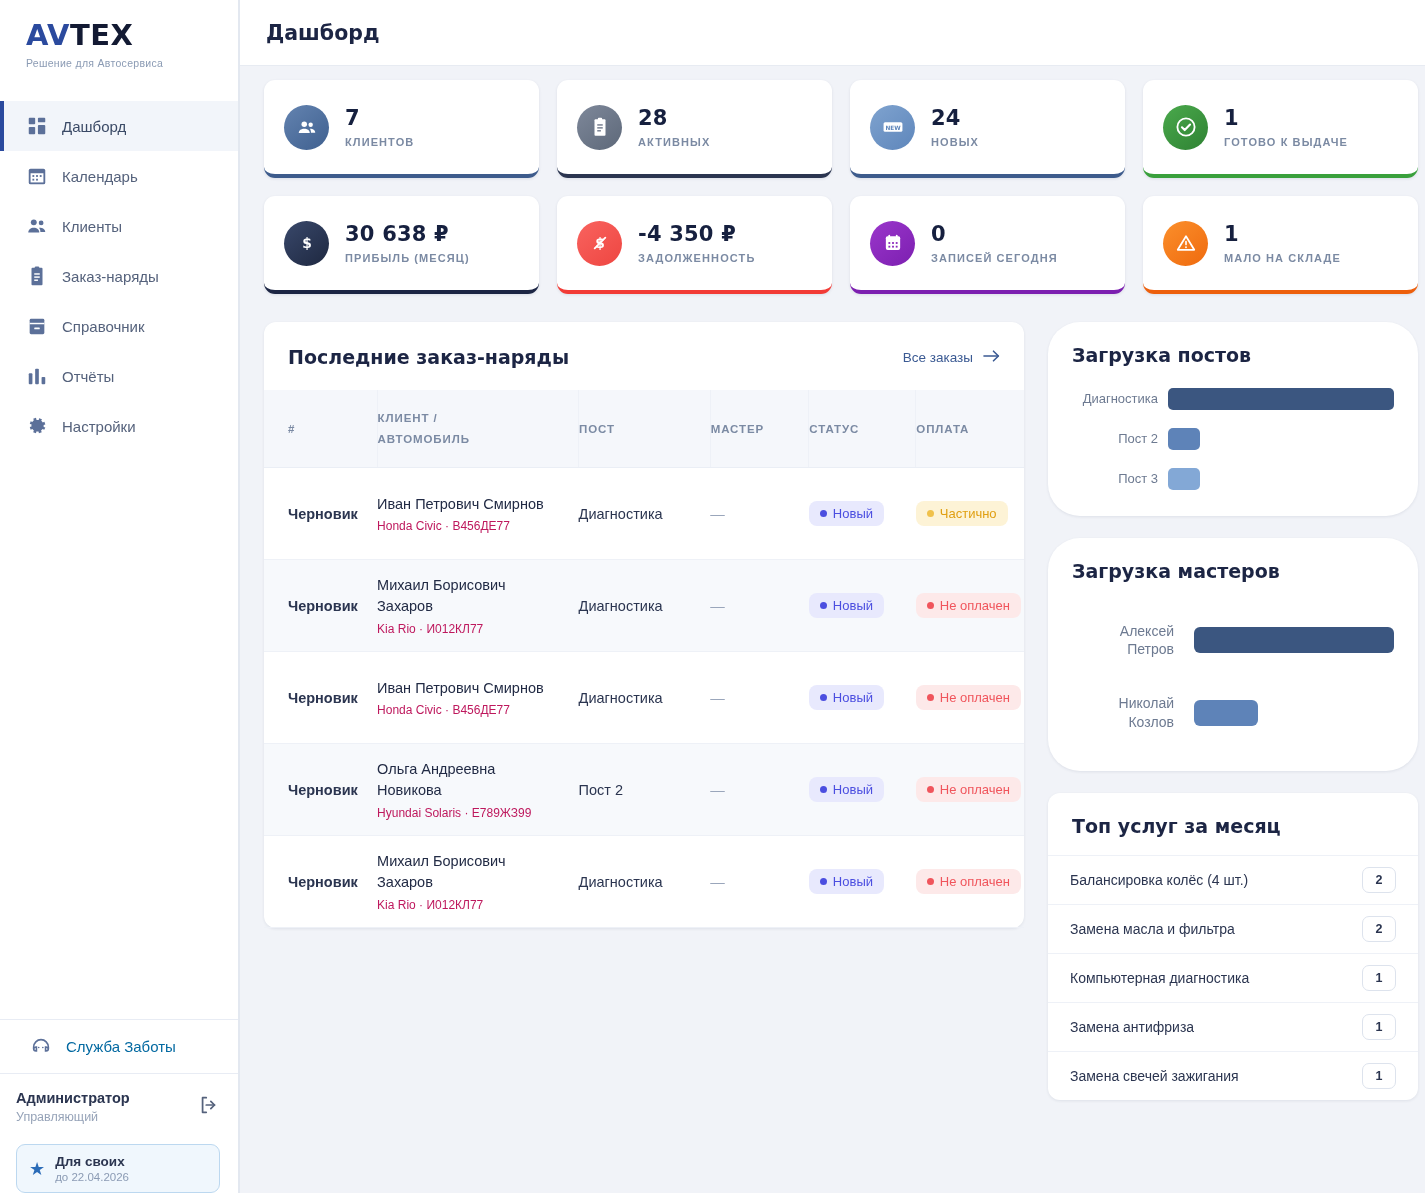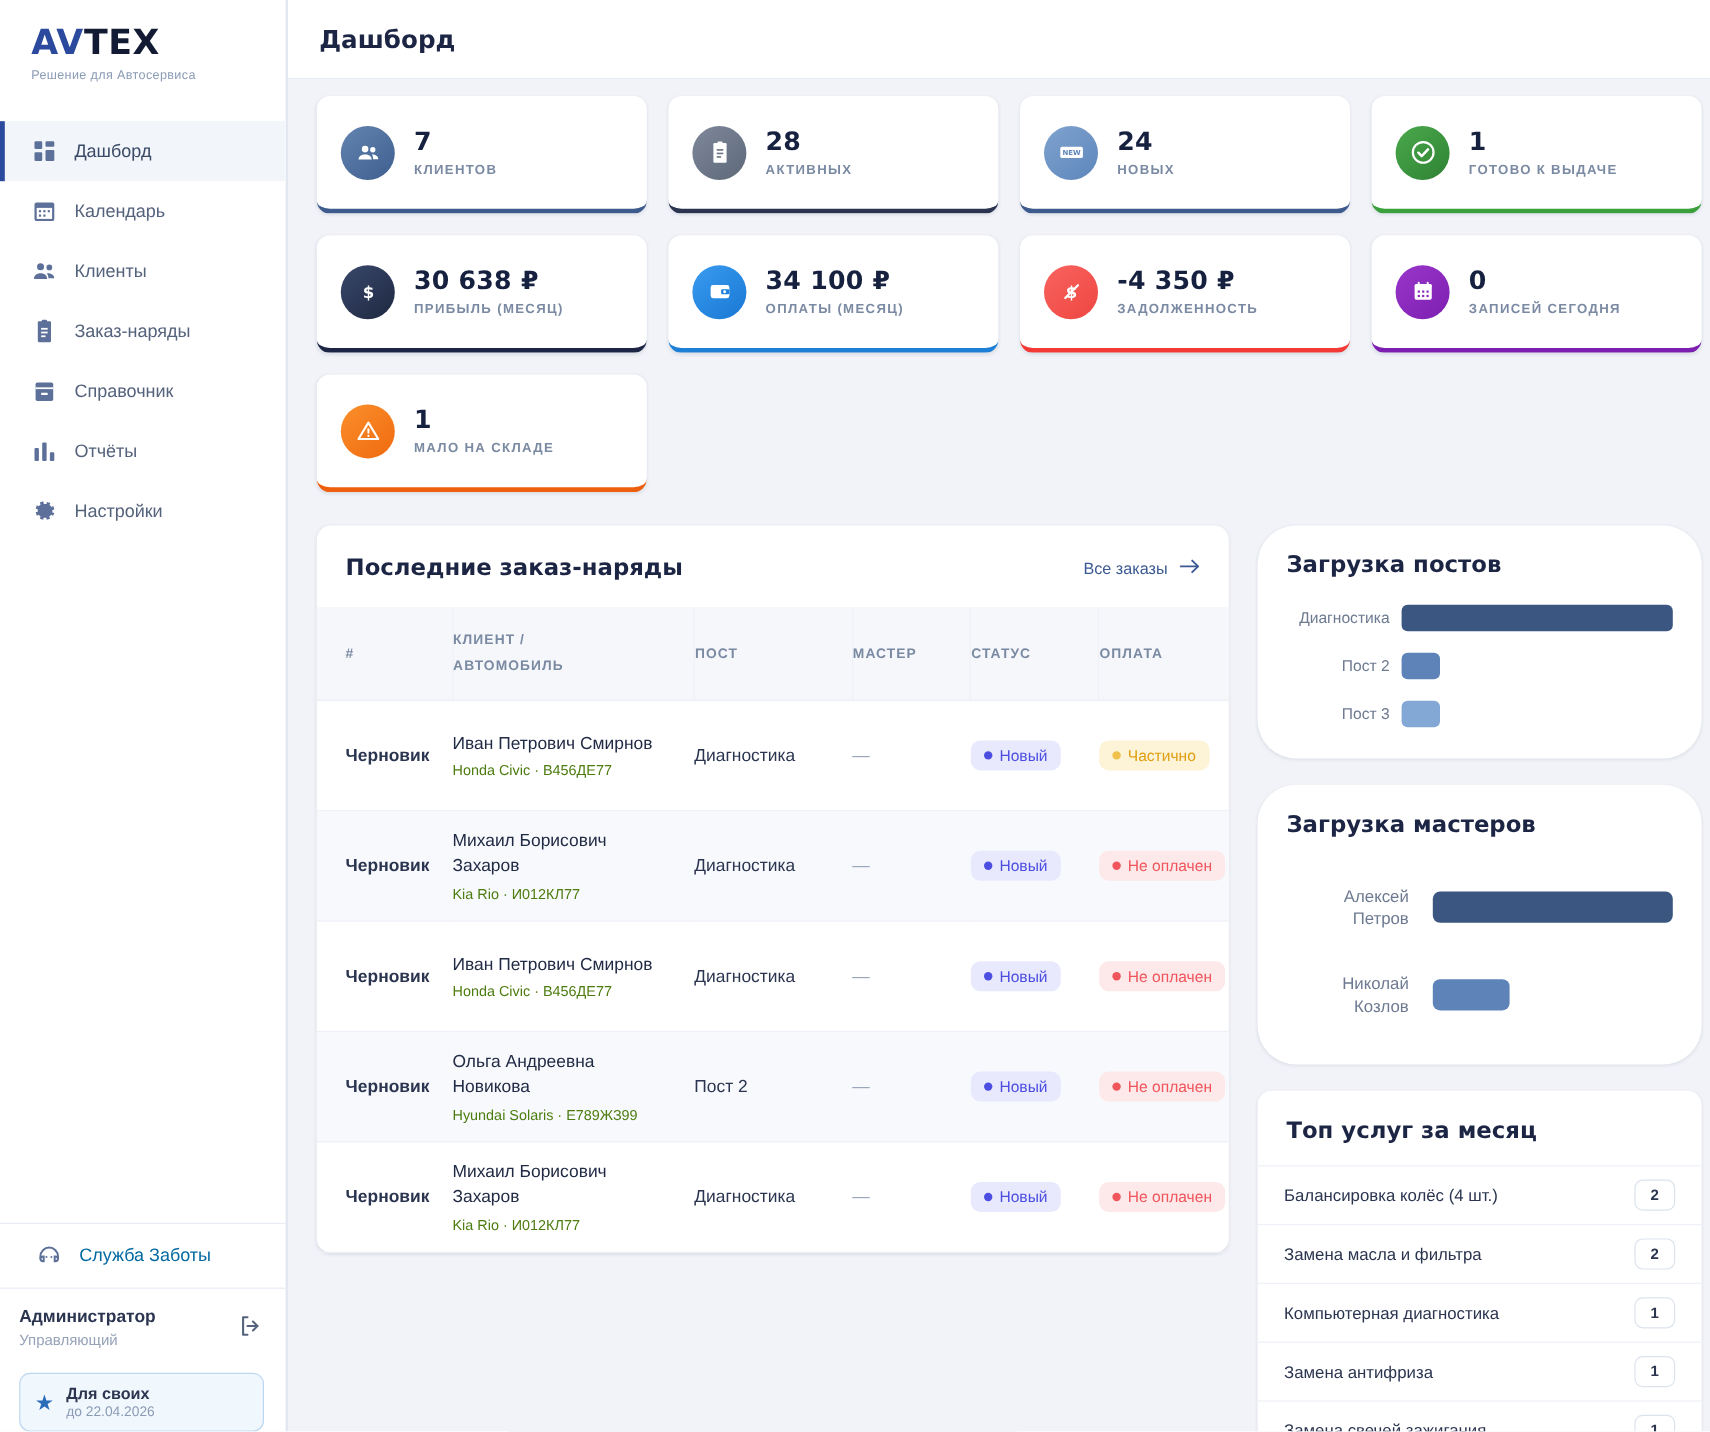--- a/index.html
+++ b/index.html
@@ -119,21 +119,21 @@
   th.c-cli { width: 196px; }
   th.c-post { width: 128px; }
   th.c-mas { width: 96px; }
   th.c-stat { width: 104px; }
   th.c-pay { width: 100px; }
   tbody tr { height: 92px; }
   tbody tr.alt { background: #f7f9fc; }
   tbody td { border-bottom: 1px solid #eef1f7; vertical-align: middle; font-size: 14.5px; color: #2b3550; }
   td.c-num { padding-left: 24px; font-weight: bold; }
   .cl-name { font-size: 14.5px; color: #222b45; line-height: 1.42; max-width: 170px;}
-  .cl-car { font-size: 12px; color: #4d7c0f; margin-top: 5px; }
+  .cl-car { font-size: 12px; color: #be185d; margin-top: 5px; }
   .badge {
     display: inline-flex; align-items: center; gap: 6px;
     padding: 5px 11px; border-radius: 8px; font-size: 13px; white-space: nowrap;
   }
   .badge .dot { width: 7px; height: 7px; border-radius: 50%; flex: 0 0 7px;}
   .b-new { background: #e8e9fd; color: #4b4ee0; }
   .b-new .dot { background: #4b4ee0; }
   .b-part { background: #fdf3d6; color: #e09f12; }
   .b-part .dot { background: #f0c14b; }
   .b-unpaid { background: #fde9e9; color: #f0555c; }
@@ -370,33 +370,20 @@
             <svg viewBox="0 0 24 24">
                 <text x="12" y="17.6" font-size="15" font-family="DejaVu Sans, sans-serif" font-weight="bold" fill="#fff" text-anchor="middle">$</text>
               </svg>
           </div>
           <div>
             <div class="card-val">30 638 ₽</div>
             <div class="card-lab">ПРИБЫЛЬ (МЕСЯЦ)</div>
           </div>
         </div>
 
-        <div class="card" style="border-bottom-color:#1d7fd6">
-          <div class="card-ico" style="background:linear-gradient(140deg,#3a9bf0,#1878d4)">
-            <svg viewBox="0 0 24 24">
-                <rect x="3.5" y="6" width="17" height="12" rx="2.2" fill="#fff"></rect>
-                <rect x="13" y="9.8" width="7.5" height="4.6" rx="1.2" fill="#1e82dc"></rect>
-                <circle cx="16.2" cy="12.1" r="1.35" fill="#fff"></circle>
-              </svg>
-          </div>
-          <div>
-            <div class="card-val">34 100 ₽</div>
-            <div class="card-lab">ОПЛАТЫ (МЕСЯЦ)</div>
-          </div>
-        </div>
 
         <div class="card" style="border-bottom-color:#f23b36">
           <div class="card-ico" style="background:linear-gradient(140deg,#f9635f,#ee4641)">
             <svg viewBox="0 0 24 24">
                 <text x="12" y="17.6" font-size="15" font-family="DejaVu Sans, sans-serif" font-weight="bold" fill="#fff" text-anchor="middle">$</text>
                 <path d="M6.2 17.8L17.8 6.2" stroke="#fff" stroke-width="2" stroke-linecap="round"></path>
               </svg>
           </div>
           <div>
             <div class="card-val">-4 350 ₽</div>

